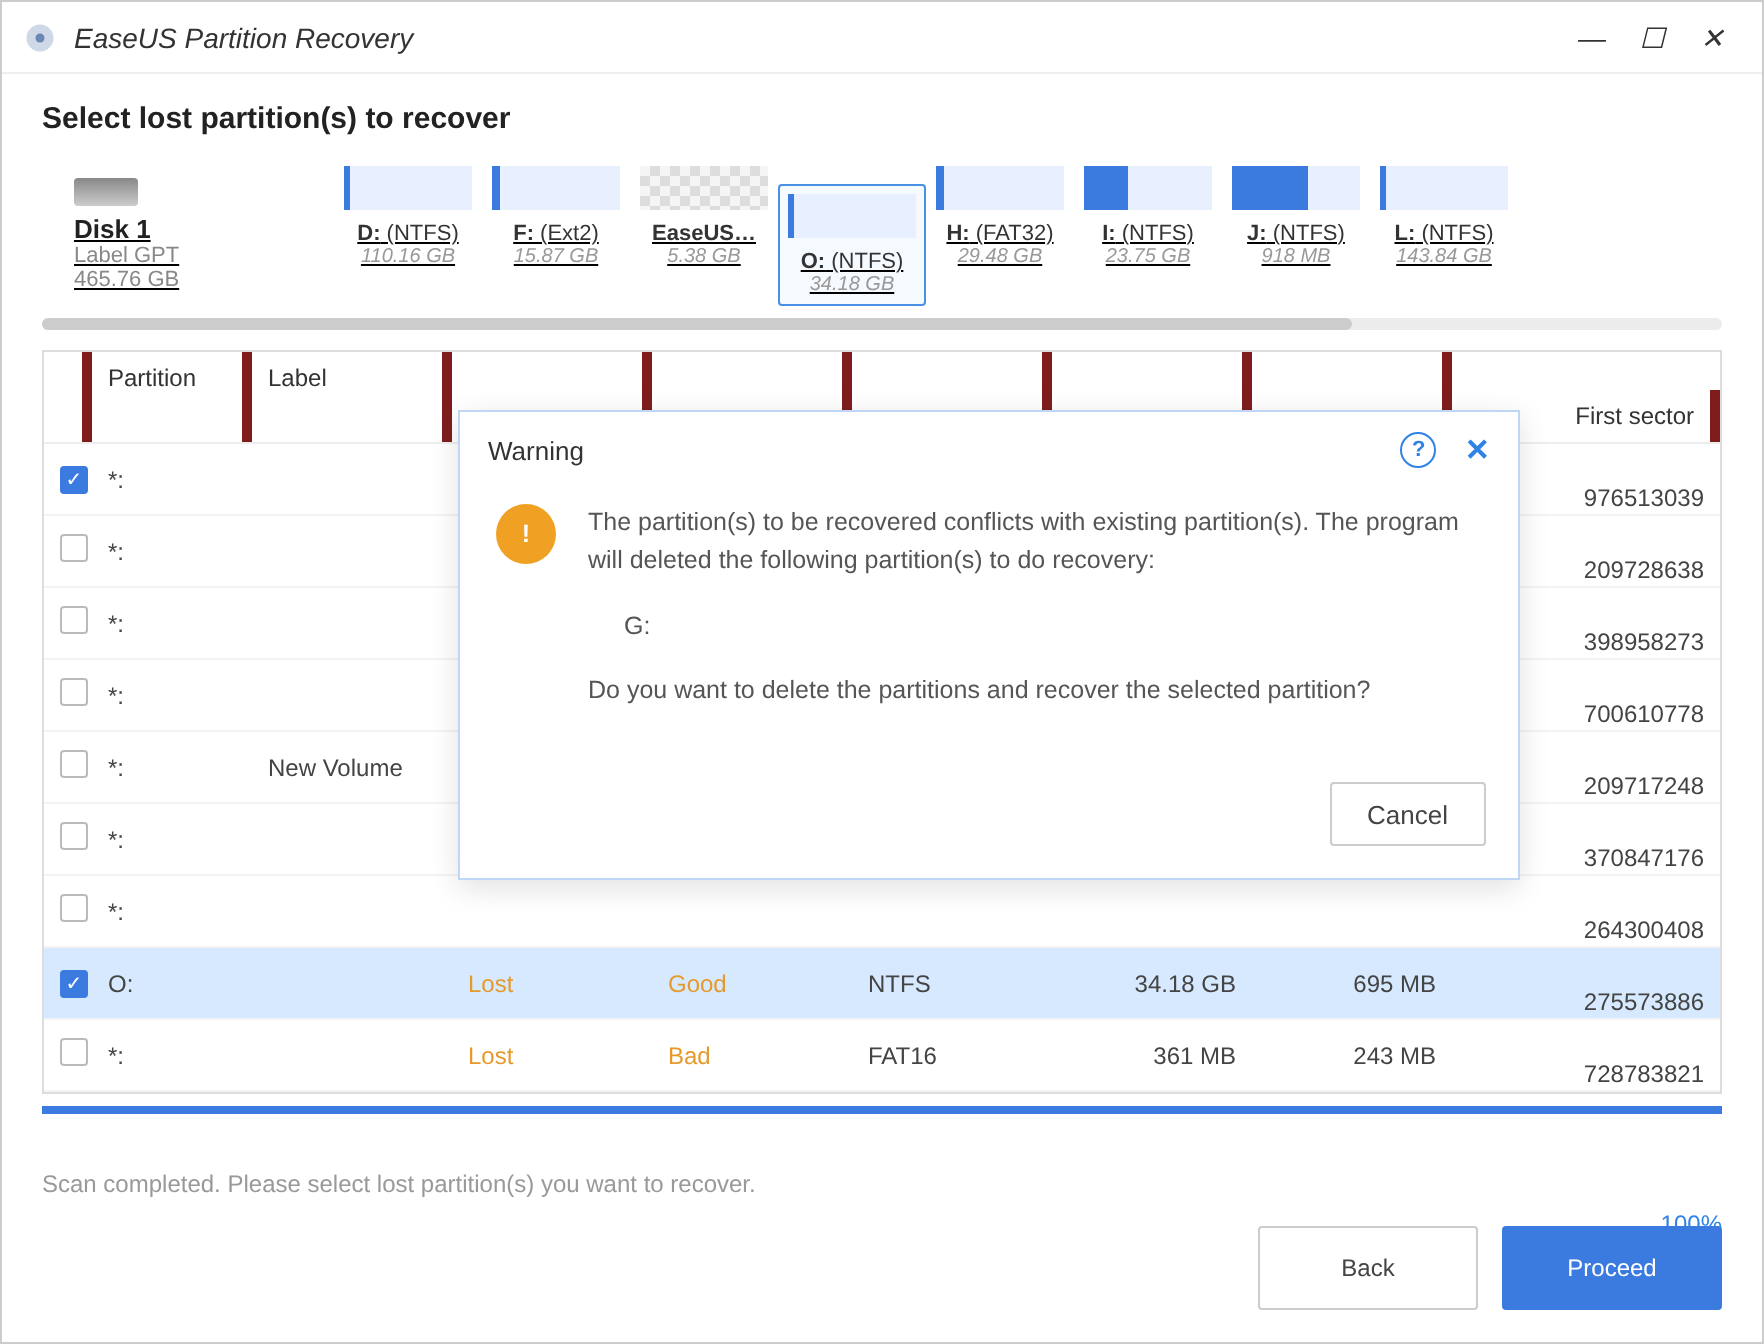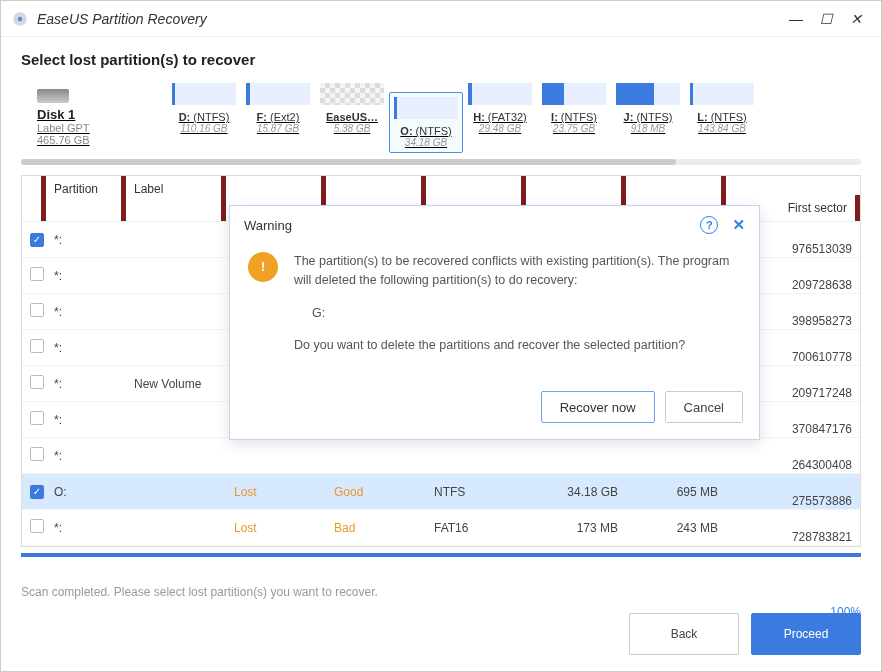--- a/index.html
+++ b/index.html
@@ -259,21 +259,21 @@
         <div class="td col-used">695 MB</div>
         <div class="td col-first">275573886</div>
       </div>
       <div class="tr">
         <div class="td col-check"><span class="chk"></span></div>
         <div class="td col-part">*:</div>
         <div class="td col-label"></div>
         <div class="td col-status lost">Lost</div>
         <div class="td col-rec lost">Bad</div>
         <div class="td col-fs">FAT16</div>
-        <div class="td col-cap">173 MB</div>
+        <div class="td col-cap">361 MB</div>
         <div class="td col-used">243 MB</div>
         <div class="td col-first">728783821</div>
       </div>
     </div>
 </div>
 
 <div class="progress"></div>
 
 <div class="statusbar">
   <span>Scan completed. Please select lost partition(s) you want to recover.</span>
@@ -294,16 +294,15 @@
   </div>
   <div class="mbody">
     <div class="micon">!</div>
     <div class="mtext">
       <p>The partition(s) to be recovered conflicts with existing partition(s). The program will deleted the following partition(s) to do recovery:</p>
       <p style="padding-left:18px;">G:</p>
       <p>Do you want to delete the partitions and recover the selected partition?</p>
     </div>
   </div>
   <div class="mfoot">
-    <div class="mbtn primary">Recover now</div>
     <div class="mbtn">Cancel</div>
   </div>
 </div>
 
 </body></html>

